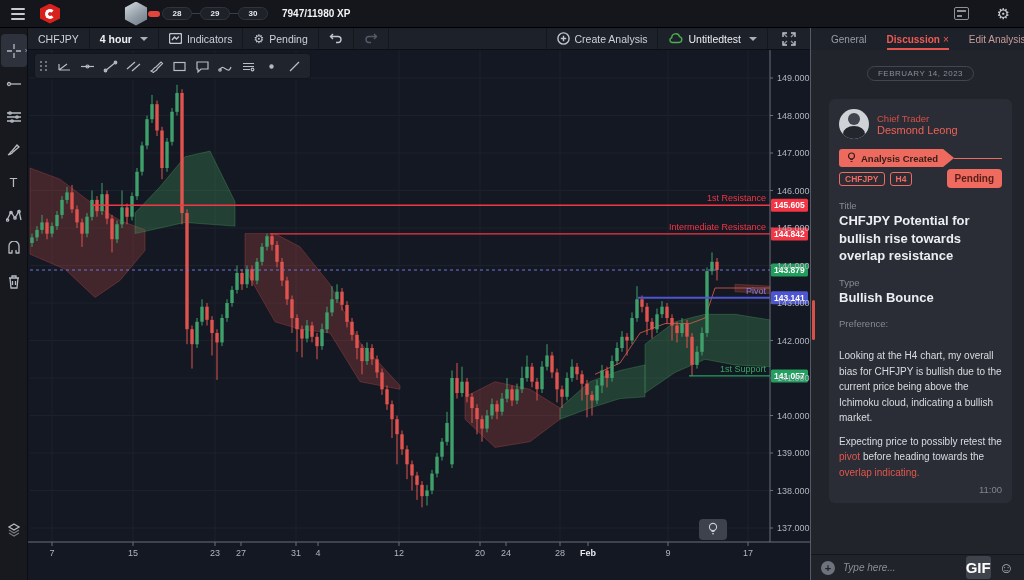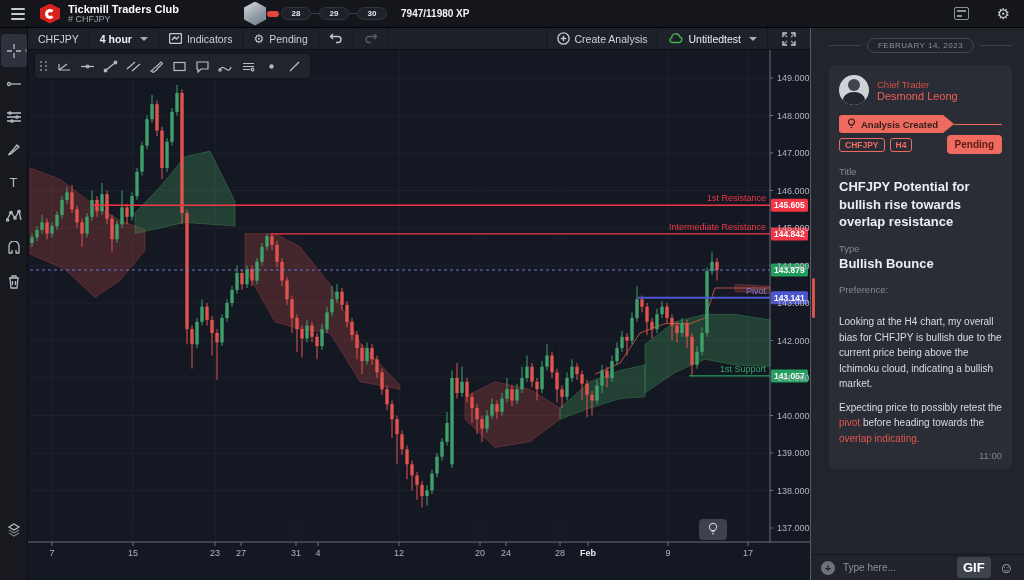--- a/index.html
+++ b/index.html
@@ -79,21 +79,21 @@
   
   #panel { width:214px; display:flex; flex-direction:column; background:#21242b; border-left:1px solid #565a63; }
   #panel-tabs { height:22px; background:#1d212a; display:flex; align-items:center; gap:20px; padding-left:20px; font-size:10px; flex:0 0 22px; }
   .ptab { color:#9a9da5; position:relative; padding:4px 0; cursor:pointer; white-space:nowrap; }
   .ptab.active { color:#f05c54; font-weight:bold; }
   .ptab.active::after { content:""; position:absolute; left:0; right:0; bottom:-1px; height:2px; background:#e5544d; }
   .ptab .x { color:#f05c54; margin-left:3px; font-weight:normal; }
   .ptab.warm { color:#c99b97; }
   #panel-content { flex:1; padding:10px 12px 0 18px; overflow:hidden; position:relative; }
   .scroll-dash { position:absolute; left:1px; top:250px; width:3px; height:40px; background:#d8504a; border-radius:2px; }
-  .date-row { display:flex; align-items:center; gap:6px; margin-bottom:12px; }
+  .date-row { display:flex; align-items:center; gap:6px; margin-bottom:12px;flex-direction:column; }
   .date-row .ln { flex:1; height:1px; background:#3c4049; }
   .date-pill { border:1px solid #42464f; border-radius:9px; padding:2px 10px; font-size:8px; color:#8a8e98; letter-spacing:.5px; white-space:nowrap; }
   .card { background:#2a2d35; border-radius:6px; padding:10px 10px 8px 10px; }
   .msg-head { display:flex; gap:8px; align-items:center; }
   .avatar { width:30px; height:30px; border-radius:50%; background:#cfd3d8; overflow:hidden; flex:0 0 30px; position:relative; }
   .avatar::before { content:""; position:absolute; left:9px; top:4px; width:12px; height:12px; border-radius:50%; background:#40444c; }
   .avatar::after { content:""; position:absolute; left:4px; top:17px; width:22px; height:16px; border-radius:50% 50% 0 0; background:#23262d; }
   .role { font-size:9.5px; color:#d94f47; }
   .author { font-size:11px; color:#ef6058; }
   .ribbon-row { display:flex; align-items:center; margin:10px 0 2px 0; }
@@ -106,40 +106,36 @@
   .tag { border:1px solid #ef6a5f; color:#ef6a5f; font-size:8.5px; font-weight:bold; border-radius:3px; padding:1px 5px; }
   .pending { margin-left:auto; background:#ef6a5f; color:#571e17; font-weight:bold; font-size:10px; border-radius:4px; padding:4px 8px; }
   .f-label { font-size:9.5px; color:#868a94; margin-top:12px; }
   .f-value { font-size:13px; font-weight:bold; color:#eceef2; line-height:1.35; margin-top:1px; }
   .body-p { font-size:10px; color:#d9dbe0; line-height:1.55; margin-top:8px; }
   .body-p .red { color:#e2564d; }
   .tstamp { text-align:right; font-size:9.5px; color:#81858f; margin-top:4px; }
 
   #input-bar { flex:0 0 26px; background:#202329; border-top:1px solid #14161b; display:flex; align-items:center; padding:0 10px; gap:8px; }
   .plus-circ { width:14px; height:14px; border-radius:50%; background:#6d727c; color:#202329; font-size:11px; line-height:14px; text-align:center; font-weight:bold; }
-  .type-here { flex:1; font-size:10px; color:#8b8f99; }
-  .gif-btn { background:#3f434c; color:#fff; font-size:13px; font-weight:bold; border-radius:3px; padding:3px 6px;text-align:center; }
+  .type-here { flex:1; font-size:10px; color:#8b8f99;font-style:italic; }
+  .gif-btn { background:#3f434c; color:#fff; font-size:15px; font-weight:bold; border-radius:3px; padding:3px 0;text-align:center; }
   .smiley { font-size:15px; color:#aeb2ba; line-height:1; }
 </style>
 </head>
 <body>
 
 <div id="app">
 
   <header>
     <div class="hamburger">
         <i></i>
         <i></i>
         <i></i>
       </div>
     <div class="logo"></div>
-    <div class="titles">
-      <div class="t1">Tickmill Traders Club</div>
-      <div class="t2"># CHFJPY</div>
-    </div>
     <div class="xp-group">
       <div class="hex"></div>
       <div class="xp-red"></div>
       <span class="xp-pill">28</span>
       <span class="xp-link"></span>
       <span class="xp-pill">29</span>
       <span class="xp-link"></span>
       <span class="xp-pill">30</span>
       <span class="xp-text">7947/11980 XP</span>
     </div>
@@ -727,20 +723,25 @@
           <div class="dt-item">
               <svg width="15" height="13">
                 <path d="M3 11L12 2"></path>
               </svg>
             </div>
         </div>
       </div>
     </section>
 
     <aside id="panel">
+      <div id="panel-tabs">
+        <span class="ptab"><span>General</span></span>
+        <span class="ptab active"><span>Discussion</span><span class="x">×</span></span>
+        <span class="ptab warm"><span>Edit Analysis</span></span>
+      </div>
 
       <div id="panel-content">
         <div class="scroll-dash"></div>
         <div class="date-row">
           <span class="ln"></span>
           <span class="date-pill">FEBRUARY 14, 2023</span>
           <span class="ln"></span>
         </div>
 
         <div class="card">

